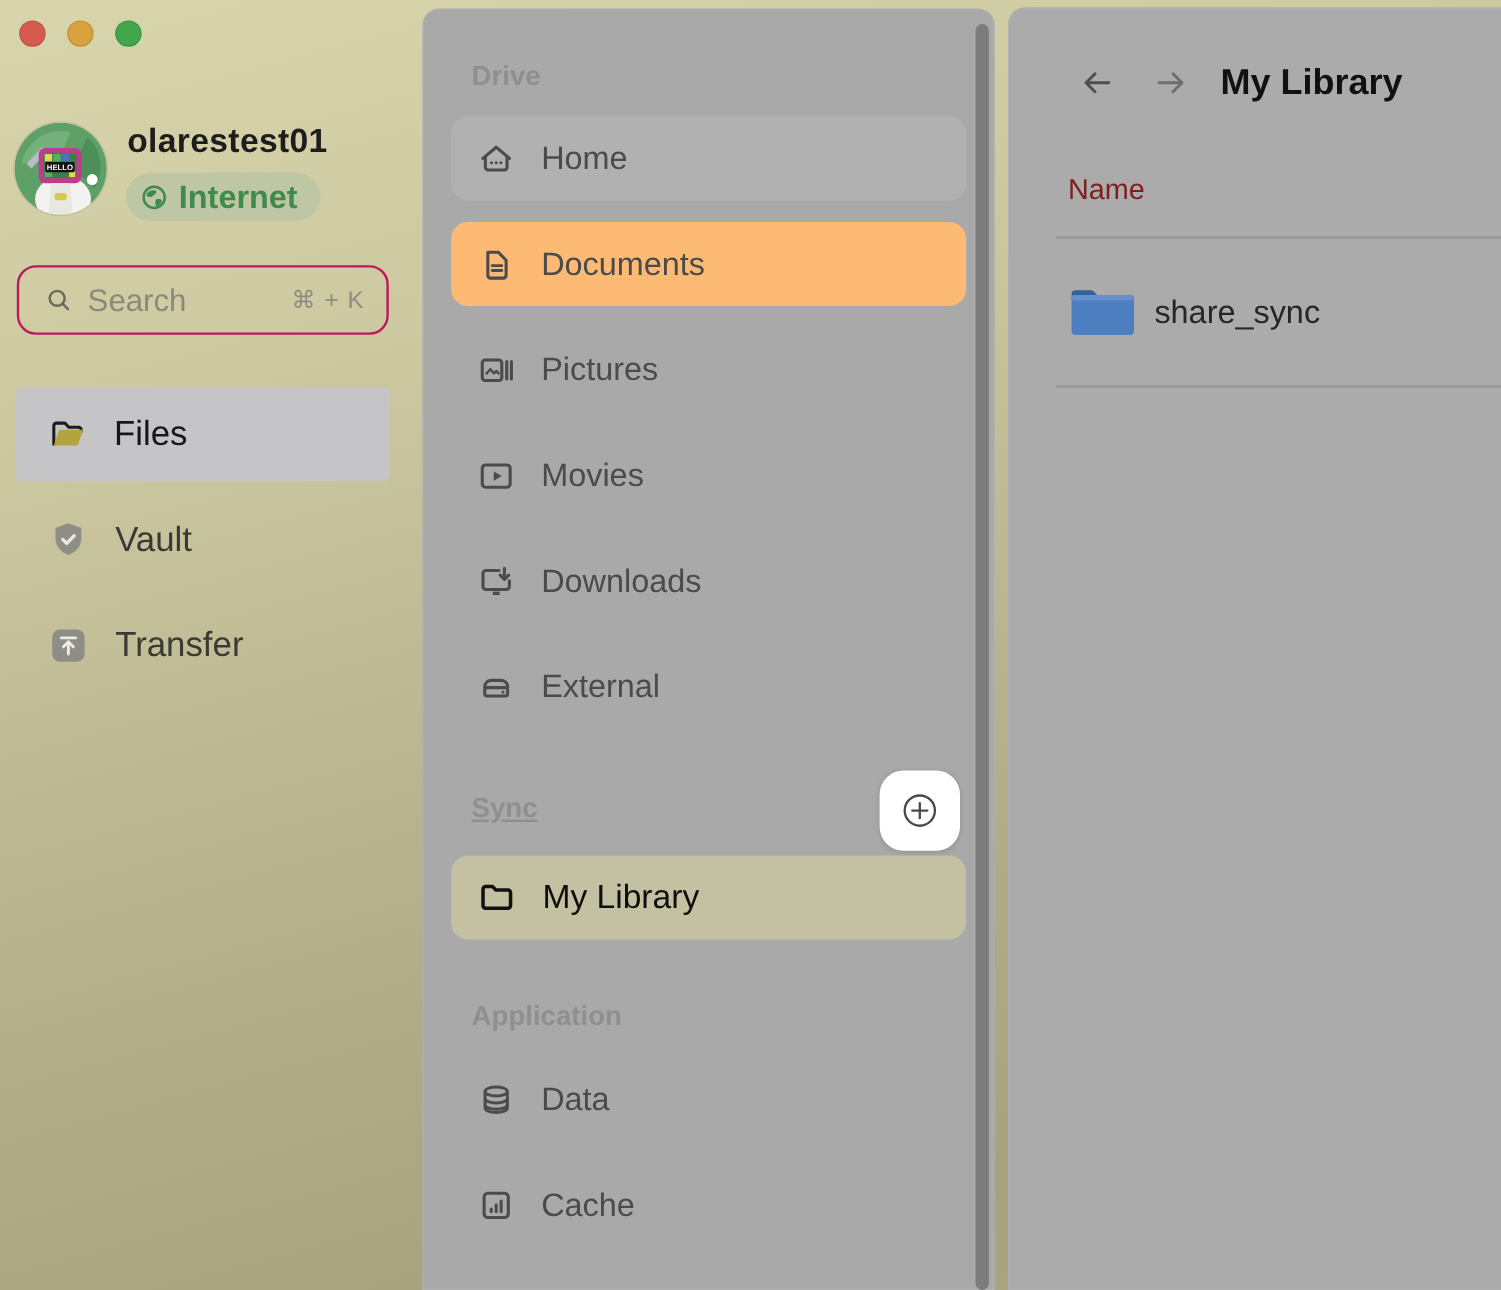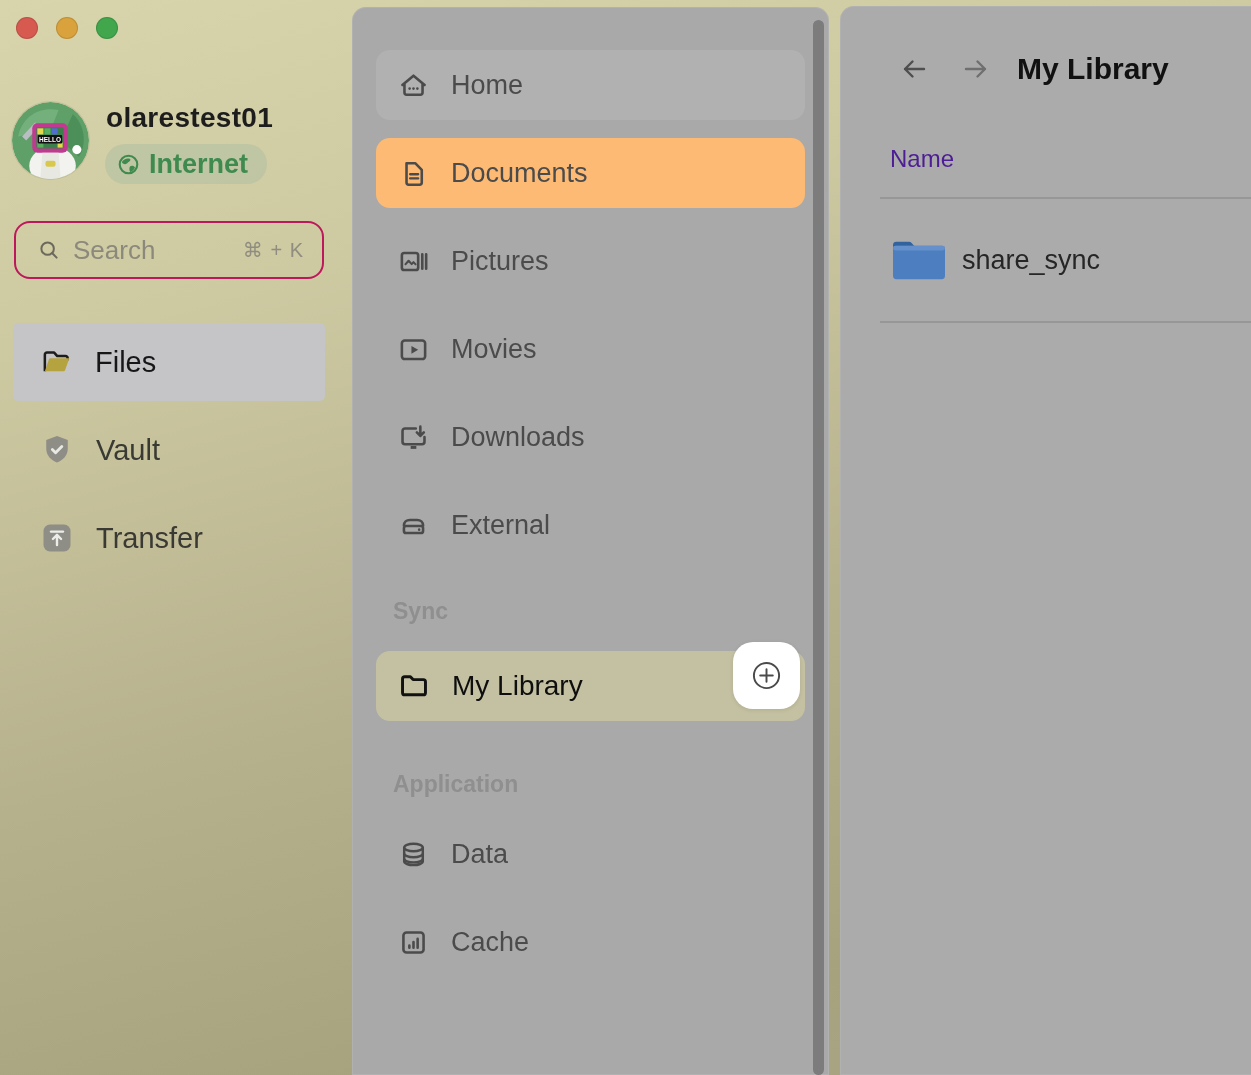--- a/index.html
+++ b/index.html
@@ -28,41 +28,41 @@
   .shortcut { font-size:20px; color:#8f8d80; letter-spacing:1px; white-space:nowrap; }
   .nav-item { position:absolute; left:13px; width:312px; height:70px; border-radius:5px;
     display:flex; align-items:center; gap:22px; padding-left:27px; font-size:29px; color:#3a3a34; cursor:default; }
   .nav-item.active { height:78px; background:#c5c4c7; color:#171717; font-weight:500; }
   
   .drive-panel { position:absolute; left:352px; top:7px; width:477px; height:1068px;
     background:#a9a9a9; border-radius:14px 14px 0 0; box-shadow:inset 0 0 0 1px rgba(255,255,255,.10); }
   .dp-inner { padding:43px 24px 0; position:relative; }
   .section-title { font-size:23px; font-weight:700; color:#8f8f8f; padding-left:17px;
     height:27px; line-height:27px; margin-bottom:20px; }
-  .st-sync { margin-top:38px; margin-bottom:26px; }
+  .st-sync { margin-top:53px; margin-bottom:26px;text-decoration:underline; }
   .st-app  { margin-top:50px; margin-bottom:21px; }
   .drive-row { height:70px; border-radius:14px; display:flex; align-items:center; gap:22px;
     padding-left:22px; font-size:27px; color:#4b4b4b; }
   .drive-row + .drive-row { margin-top:18px; }
   .row-home { background:rgba(255,255,255,.10); }
   .row-docs { background:#fdba74; }
   .row-selected { background:#c4c1a2; color:#0e0e0e; font-weight:500; font-size:28px; }
   .add-btn { position:absolute; top:635px; right:29px; width:67px; height:67px; border-radius:20px;
     background:#ffffff; display:flex; align-items:center; justify-content:center;
     box-shadow:0 1px 4px rgba(0,0,0,.10); cursor:pointer; }
   .scrollbar { position:absolute; top:13px; right:5px; width:11px; height:1055px;
     border-radius:6px; background:#7c7c7c; }
   
   .content-panel { position:absolute; left:840px; top:6px; width:420px; height:1069px;
     background:#ababab; border-radius:14px 0 0 0; box-shadow:inset 0 0 0 1px rgba(255,255,255,.08); }
   .content-header { position:absolute; top:46px; left:58px; display:flex; align-items:center; }
   .nav-arrow { width:32px; height:32px; display:flex; align-items:center; justify-content:center; cursor:pointer; }
   .fwd { margin-left:30px; }
   .content-title { margin-left:25px; font-size:30px; font-weight:700; color:#111111; }
-  .col-header { position:absolute; top:139px; left:50px; font-size:24px; color:#4c1d95; }
+  .col-header { position:absolute; top:139px; left:50px; font-size:24px; color:#7f1d1d; }
   .divider { position:absolute; left:40px; right:0; height:2px; background:#909090; opacity:.75; }
   .d1 { top:191px; } .d2 { top:315px; }
   .file-row { position:absolute; top:193px; left:40px; right:0; height:122px;
     display:flex; align-items:center; gap:14px; padding-left:10px; cursor:default; }
   .file-name { font-size:27px; color:#262626; }
   svg { display:block; }
 </style>
 </head>
 <body>
 
@@ -137,20 +137,21 @@
       <path d="M11 10.6 h12" stroke="#ececea" stroke-width="2.4" stroke-linecap="round"></path>
       <path d="M17 24 V14.6 M12.9 18 L17 13.8 21.1 18" fill="none" stroke="#ececea" stroke-width="2.4" stroke-linecap="round" stroke-linejoin="round"></path>
     </svg>
     <span>Transfer</span>
   </div>
 </div>
 
 <div class="drive-panel">
   <div class="dp-inner">
 
+    <div class="section-title">Drive</div>
 
     <div class="drive-row row-home">
       <svg width="31" height="31" viewBox="0 0 24 24">
         <path d="M5 10.6 V17.4 a1.7 1.7 0 0 0 1.7 1.7 h10.6 a1.7 1.7 0 0 0 1.7 -1.7 V10.6 M3.4 11.6 L12 4.4 l8.6 7.2" fill="none" stroke="#4b4b4b" stroke-width="2" stroke-linecap="round" stroke-linejoin="round"></path>
         <circle cx="9" cy="14.4" r="1" fill="#4b4b4b"></circle>
           <circle cx="12" cy="14.4" r="1" fill="#4b4b4b"></circle>
           <circle cx="15" cy="14.4" r="1" fill="#4b4b4b"></circle>
       </svg>
       <span>Home</span>
     </div>

